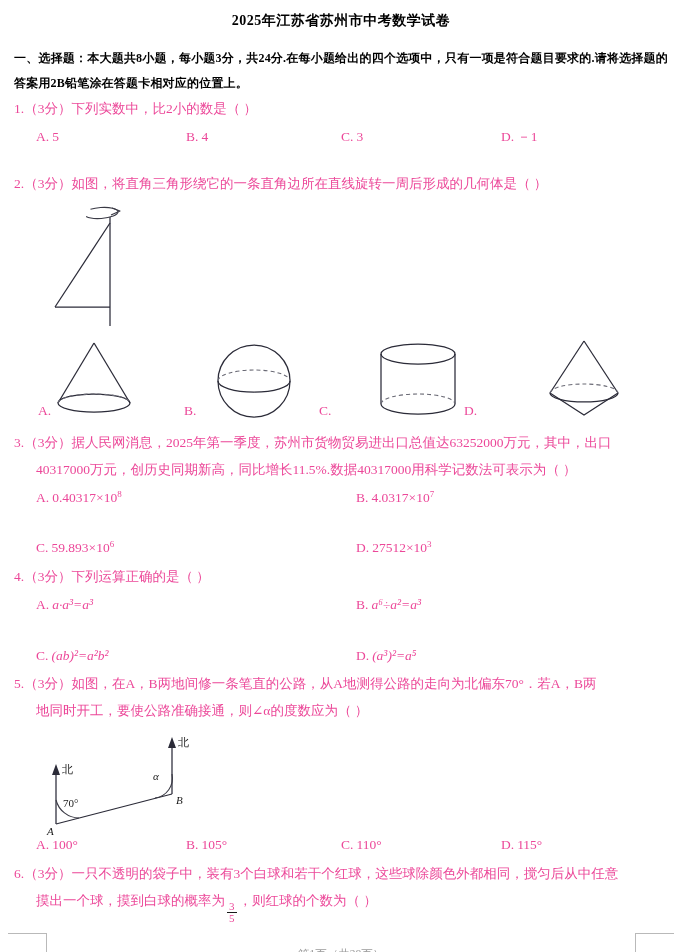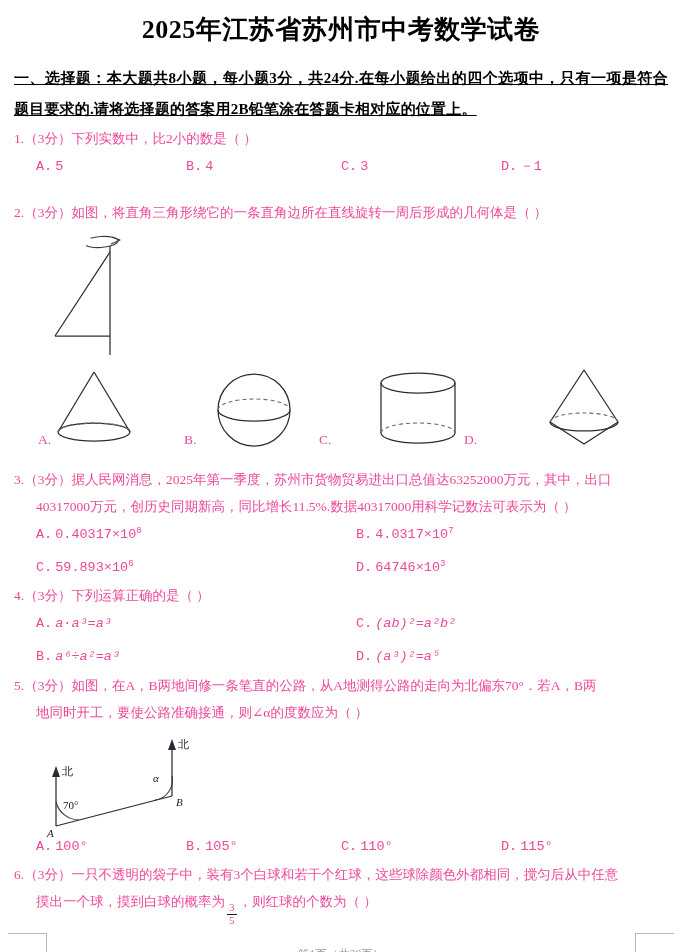--- a/index.html
+++ b/index.html
@@ -19,37 +19,36 @@
   .page {
     position: relative;
     width: 682px;
     height: 952px;
     box-sizing: border-box;
   }
 
   
   .doc-title {
     text-align: center;
-    font-size: 26px;
+    font-size: 14px;
     font-weight: bold;
     letter-spacing: 0.5px;
     margin: 12px 0 0 0;
     color: #000;
   }
 
   
   .section-heading {
     margin: 16px 14px 0 14px;
-    font-size: 15px;
+    font-size: 12px;
     font-weight: bold;
     line-height: 2.05;
     text-align: justify;
     color: #000;
     letter-spacing: 0.2px;
-    text-decoration: underline;
   }
 
   
   .question {
     margin: 0 14px;
     font-size: 13.5px;
     line-height: 2.0;
     color: #ec4899;
   }
   .q-stem {
@@ -59,24 +58,23 @@
   .q-stem .cont {
     display: block;
     padding-left: 22px;
   }
 
   
   .opts {
     display: grid;
     padding-left: 22px;
     margin-top: 2px;
-    font-family: Liberation Mono, monospace;
   }
   .opts.cols4 { grid-template-columns: 150px 155px 160px auto; }
-  .opts.cols2 { grid-template-columns: 320px auto; row-gap: 7px; }
+  .opts.cols2 { grid-template-columns: 320px auto; row-gap: 25px; }
   .opt {
     white-space: nowrap;
     font-size: 13.5px;
     line-height: 1.9;
   }
   .opt .lbl { margin-right: 3px; }
 
   
   .mi { font-style: italic; }
   sup { font-size: 9px; vertical-align: super; line-height: 0; }
@@ -202,49 +200,49 @@
           <path class="dash" d="M528 56 A34 9 0 0 1 596 56"></path>
         </g>
       </svg>
       <span class="fig-opt-label" style="left:24px; top:60px;">A.</span>
       <span class="fig-opt-label" style="left:170px; top:60px;">B.</span>
       <span class="fig-opt-label" style="left:305px; top:60px;">C.</span>
       <span class="fig-opt-label" style="left:450px; top:60px;">D.</span>
     </div>
   </div>
 
-  <div class="question" style="margin-top:10px;">
+  <div class="question" style="margin-top:2px;">
     <div class="q-stem">
       <span>3.</span><span>（3分）</span><span>据人民网消息，2025年第一季度，苏州市货物贸易进出口总值达63252000万元，其中，出口</span>
       <span class="cont">40317000万元，创历史同期新高，同比增长11.5%.数据40317000用科学记数法可表示为（      ）</span>
     </div>
     <div class="opts cols2">
       <div class="opt">
         <span class="lbl">A.</span><span>0.40317</span><span>×</span><span>10</span><sup>8</sup>
       </div>
       <div class="opt">
         <span class="lbl">B.</span><span>4.0317</span><span>×</span><span>10</span><sup>7</sup>
       </div>
       <div class="opt">
         <span class="lbl">C.</span><span>59.893</span><span>×</span><span>10</span><sup>6</sup>
       </div>
       <div class="opt">
-        <span class="lbl">D.</span><span>64746</span><span>×</span><span>10</span><sup>3</sup>
+        <span class="lbl">D.</span><span>27512</span><span>×</span><span>10</span><sup>3</sup>
       </div>
     </div>
   </div>
 
   <div class="question" style="margin-top:2px;">
     <div class="q-stem">
       <span>4.</span><span>（3分）</span><span>下列运算正确的是（      ）</span>
     </div>
     <div class="opts cols2">
       <div class="opt"><span class="lbl">A.</span><span class="mi">a·a³=a³</span></div>
+      <div class="opt"><span class="lbl">B.</span><span class="mi">a⁶÷a²=a³</span></div>
       <div class="opt"><span class="lbl">C.</span><span class="mi">(ab)²=a²b²</span></div>
-      <div class="opt"><span class="lbl">B.</span><span class="mi">a⁶÷a²=a³</span></div>
       <div class="opt"><span class="lbl">D.</span><span class="mi">(a³)²=a⁵</span></div>
     </div>
   </div>
 
   <div class="question" style="margin-top:2px;">
     <div class="q-stem">
       <span>5.</span><span>（3分）</span><span>如图，在A，B两地间修一条笔直的公路，从A地测得公路的走向为北偏东70°．若A，B两</span>
       <span class="cont">地同时开工，要使公路准确接通，则∠α的度数应为（      ）</span>
     </div>
 

